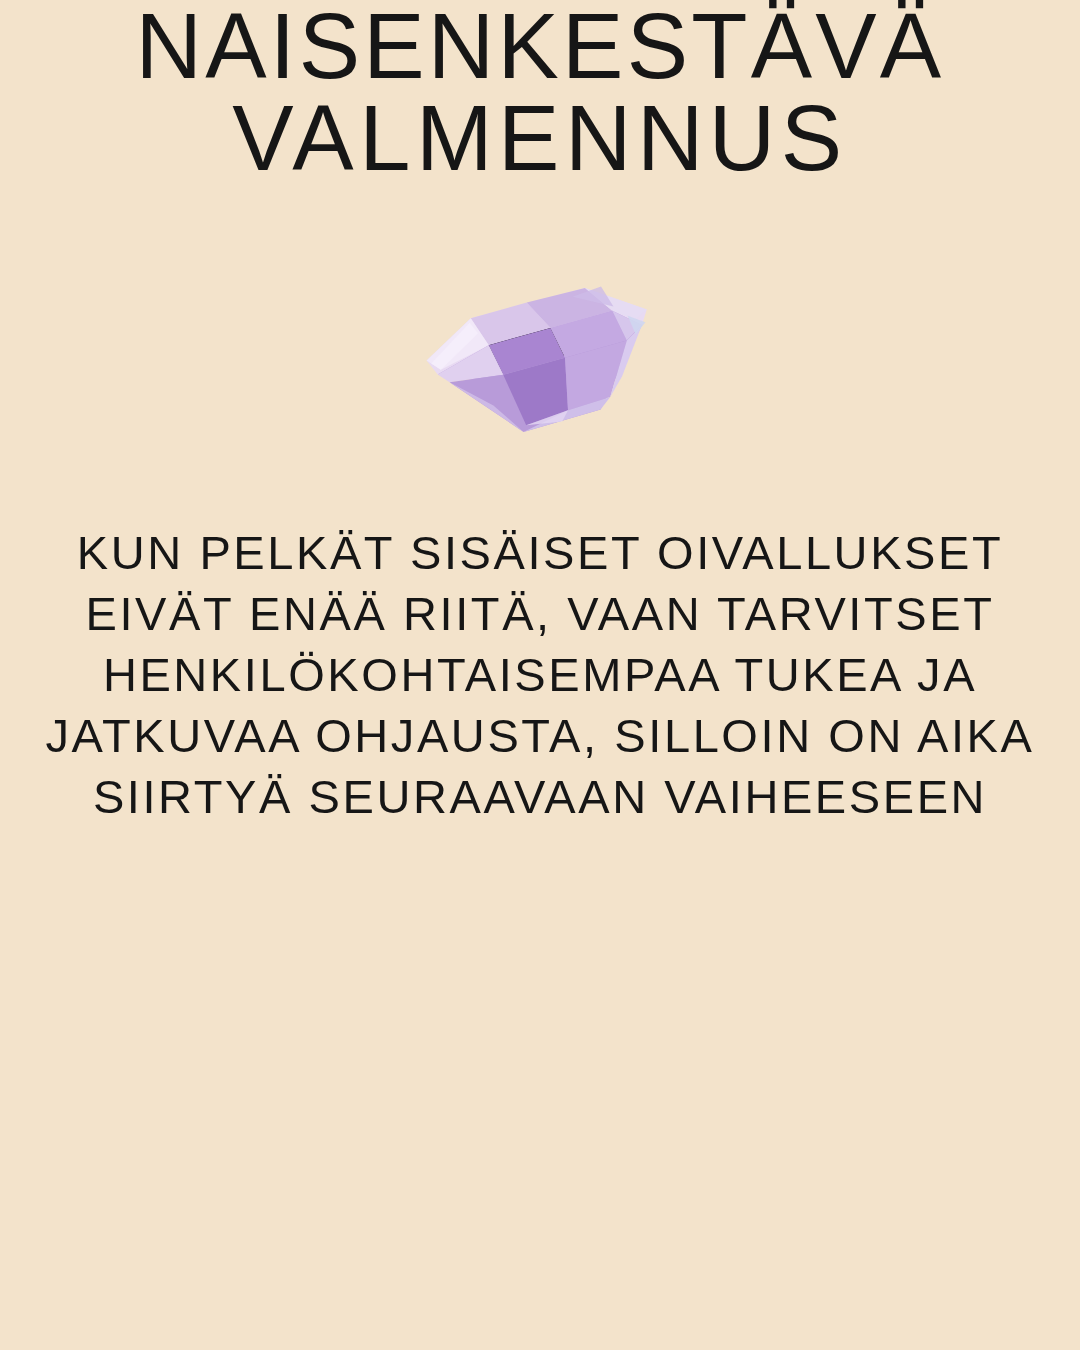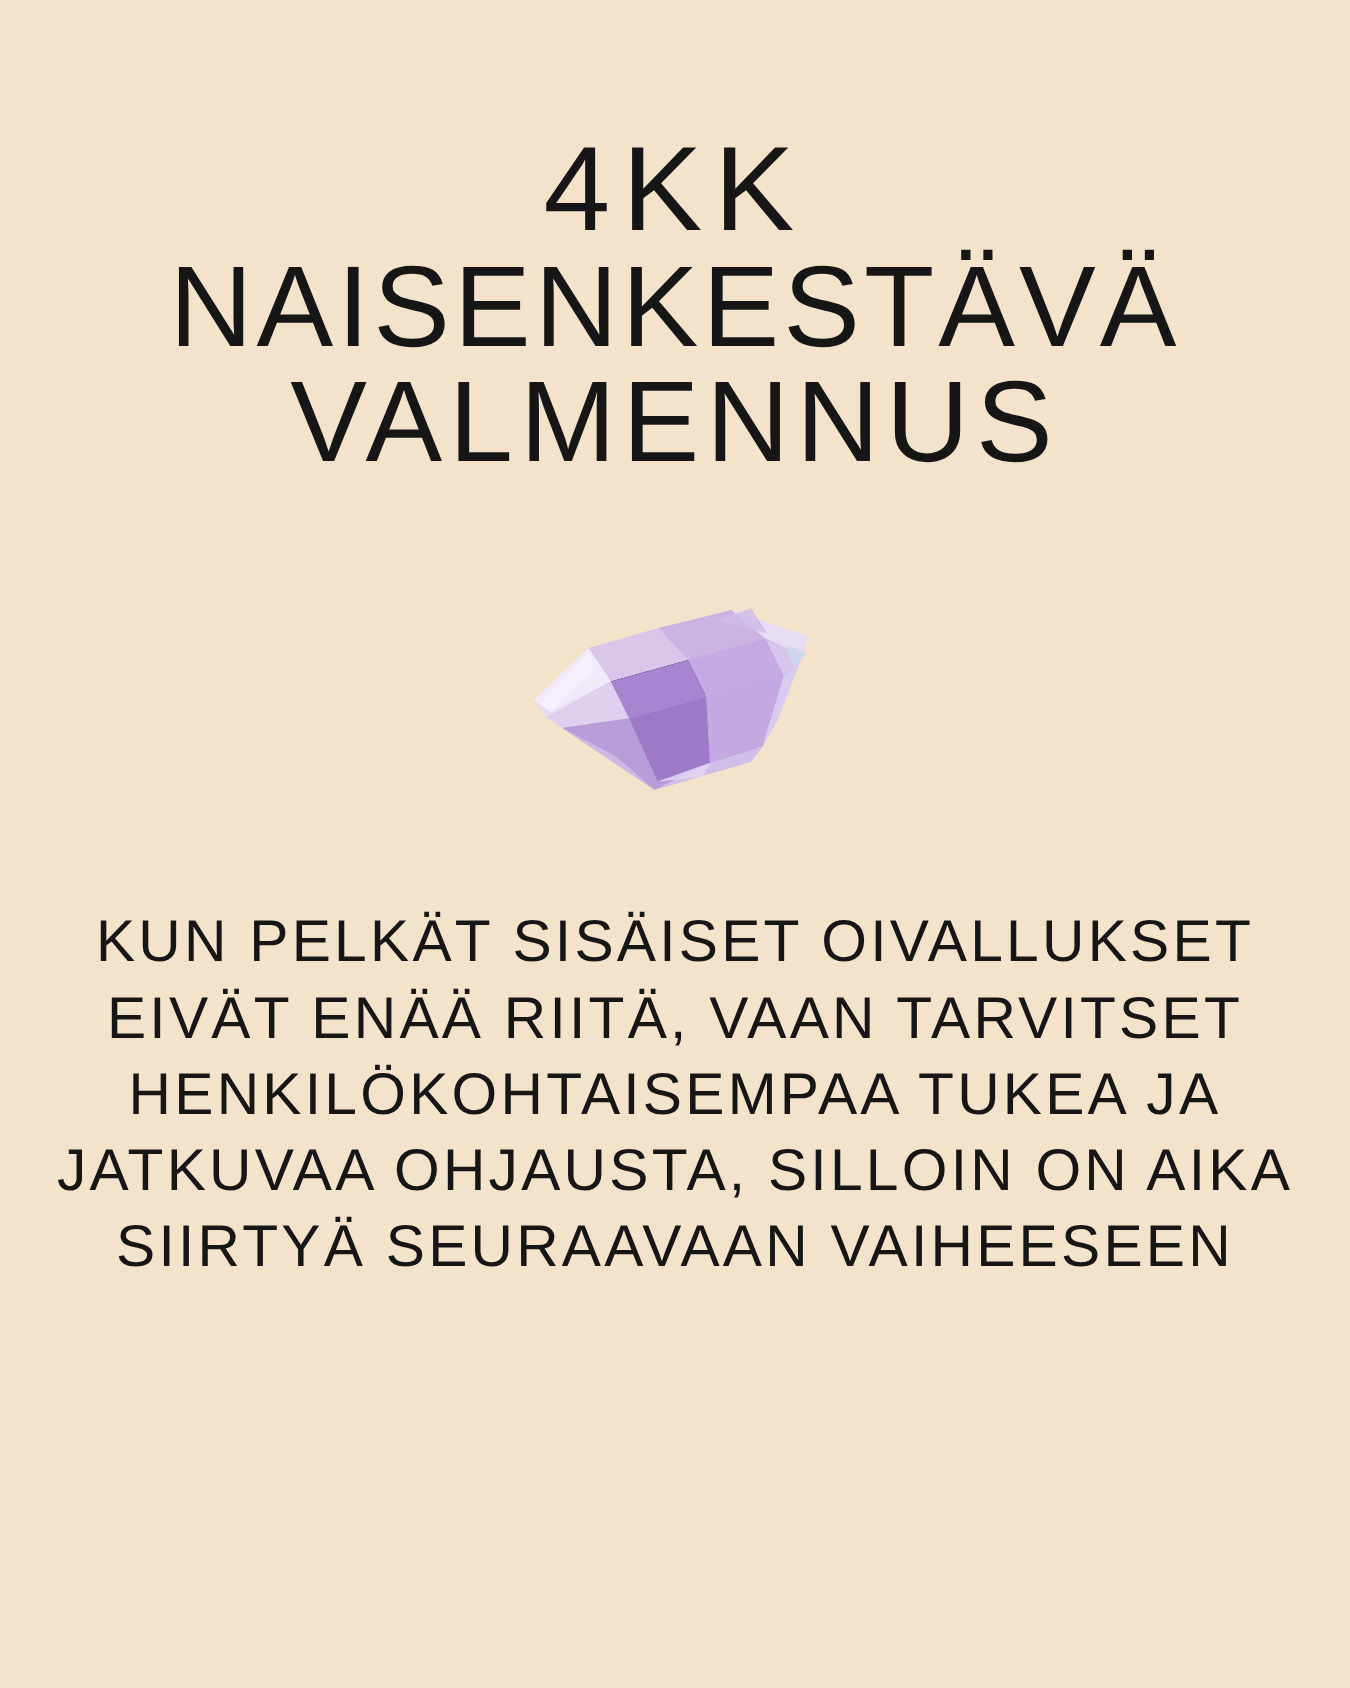--- a/index.html
+++ b/index.html
@@ -78,21 +78,20 @@
     padding: 0 0;
     box-sizing: border-box;
   }
 </style>
 </head>
 <body>
 
 <div class="poster">
 
   <div class="headline">
-    <div class="headline-line1">4KK</div>
     <div class="headline-line2">NAISENKESTÄVÄ</div>
     <div class="headline-line3">VALMENNUS</div>
   </div>
 
   <div class="gem-wrap">
     <svg width="300" height="180" viewBox="0 0 300 180">
       <g transform="rotate(-12 150 90)">
 
         <polygon points="40,62 92,30 210,24 266,58 258,72 48,78" fill="#e8daf2"></polygon>
         <polygon points="92,30 150,26 168,56 104,60" fill="#d9c6ea"></polygon>

